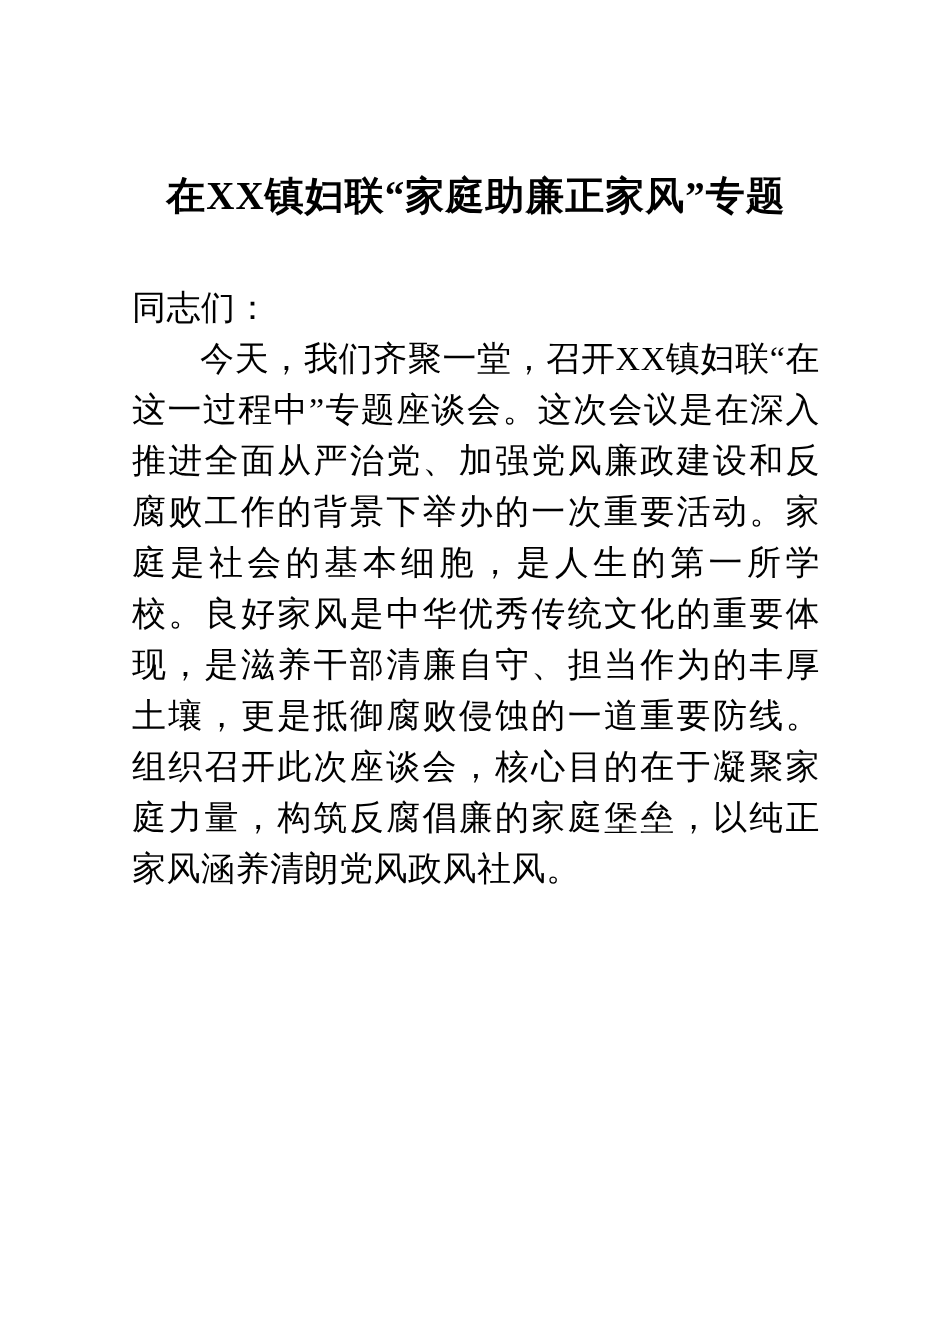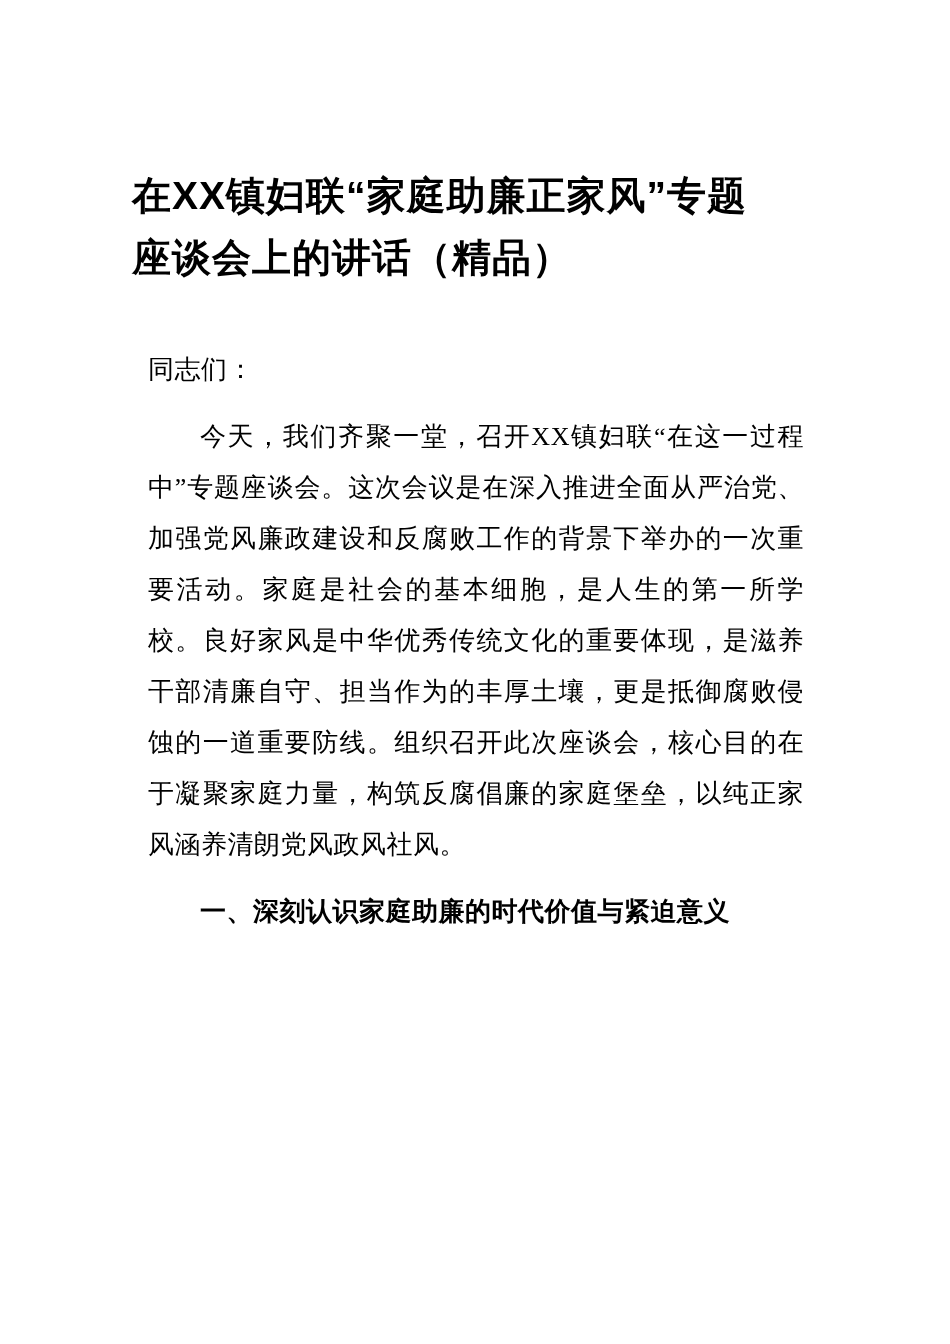--- a/index.html
+++ b/index.html
@@ -16,32 +16,32 @@
     background: #ffffff;
     color: #000000;
     padding: 165px 130px 0 132px;
     overflow: hidden;
     font-family: "Liberation Serif", "DejaVu Serif", serif;
   }
   .doc-title {
     margin: 0 0 55px 0;
     font-size: 39px;
     font-weight: bold;
-    text-align: left;
+    text-align: center;
     line-height: 62px;
     letter-spacing: 1px;
-    font-family: Liberation Sans, sans-serif;
+    font-family: Liberation Serif, serif;
   }
   .doc-title .title-line {
     display: block;
     white-space: nowrap;
   }
   .para {
-    margin: 16px;
-    font-size: 26px;
+    margin: 0;
+    font-size: 34px;
     line-height: 51px;
     text-align: justify;
     text-justify: inter-ideograph;
     letter-spacing: 0.5px;
     word-break: break-all;
   }
   .indent {
     text-indent: 2em;
   }
   .salutation {
@@ -51,23 +51,21 @@
     font-weight: bold;
   }
 </style>
 </head>
 <body>
 
 <div class="page">
 
   <h1 class="doc-title">
     <span class="title-line">在XX镇妇联“家庭助廉正家风”专题</span>
-    <span class="title-line">座谈会上的讲话（精品）</span>
   </h1>
 
   <p class="para salutation">同志们：</p>
 
   <p class="para indent">今天，我们齐聚一堂，召开XX镇妇联“在这一过程中”专题座谈会。这次会议是在深入推进全面从严治党、加强党风廉政建设和反腐败工作的背景下举办的一次重要活动。家庭是社会的基本细胞，是人生的第一所学校。良好家风是中华优秀传统文化的重要体现，是滋养干部清廉自守、担当作为的丰厚土壤，更是抵御腐败侵蚀的一道重要防线。组织召开此次座谈会，核心目的在于凝聚家庭力量，构筑反腐倡廉的家庭堡垒，以纯正家风涵养清朗党风政风社风。</p>
 
-  <p class="para indent section-heading">一、深刻认识家庭助廉的时代价值与紧迫意义</p>
 
 
 </div>
 
 </body></html>

